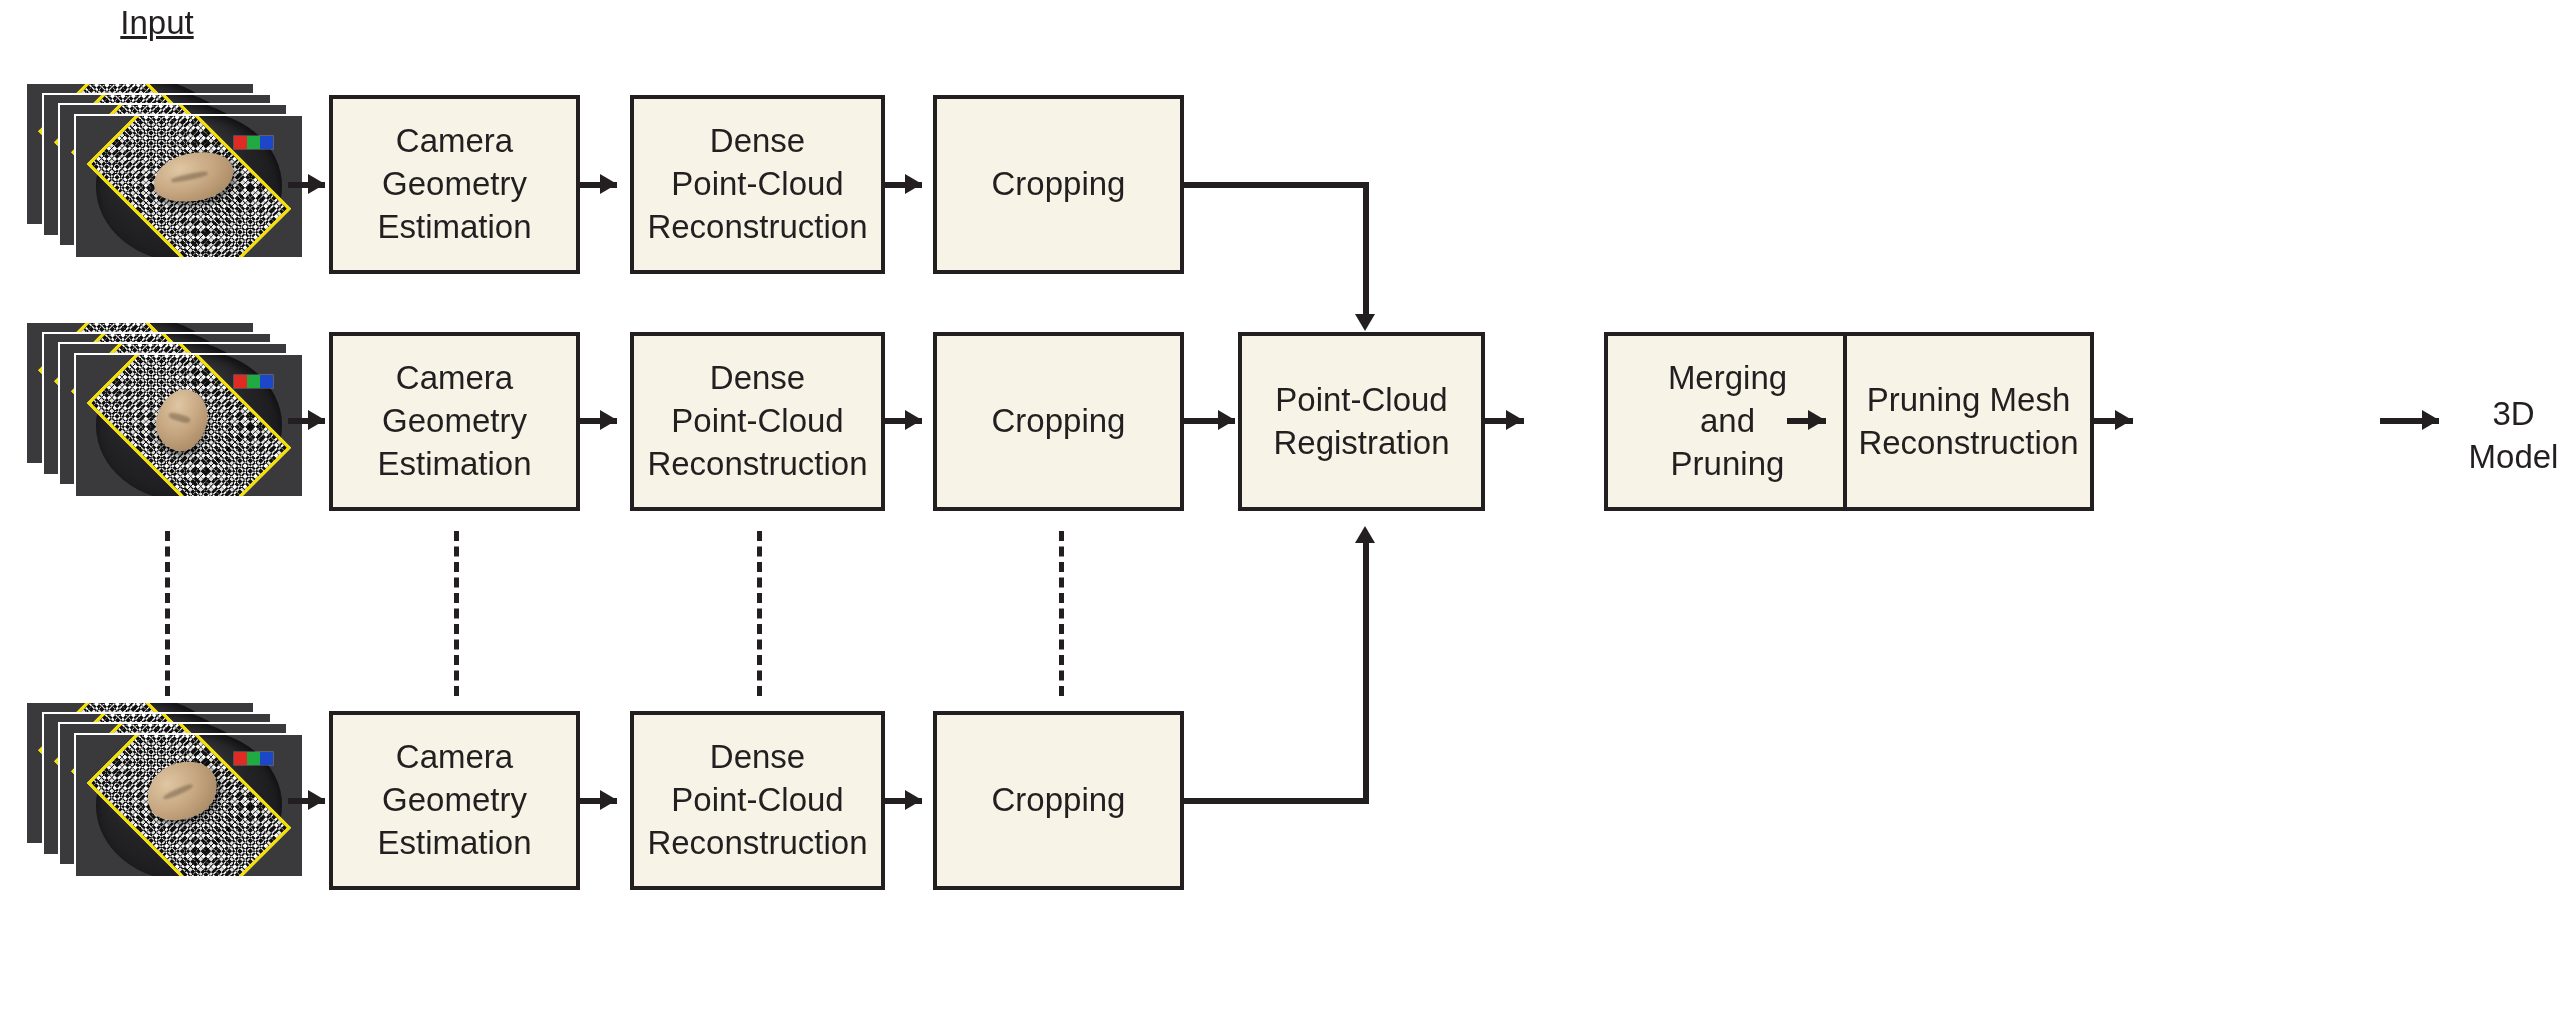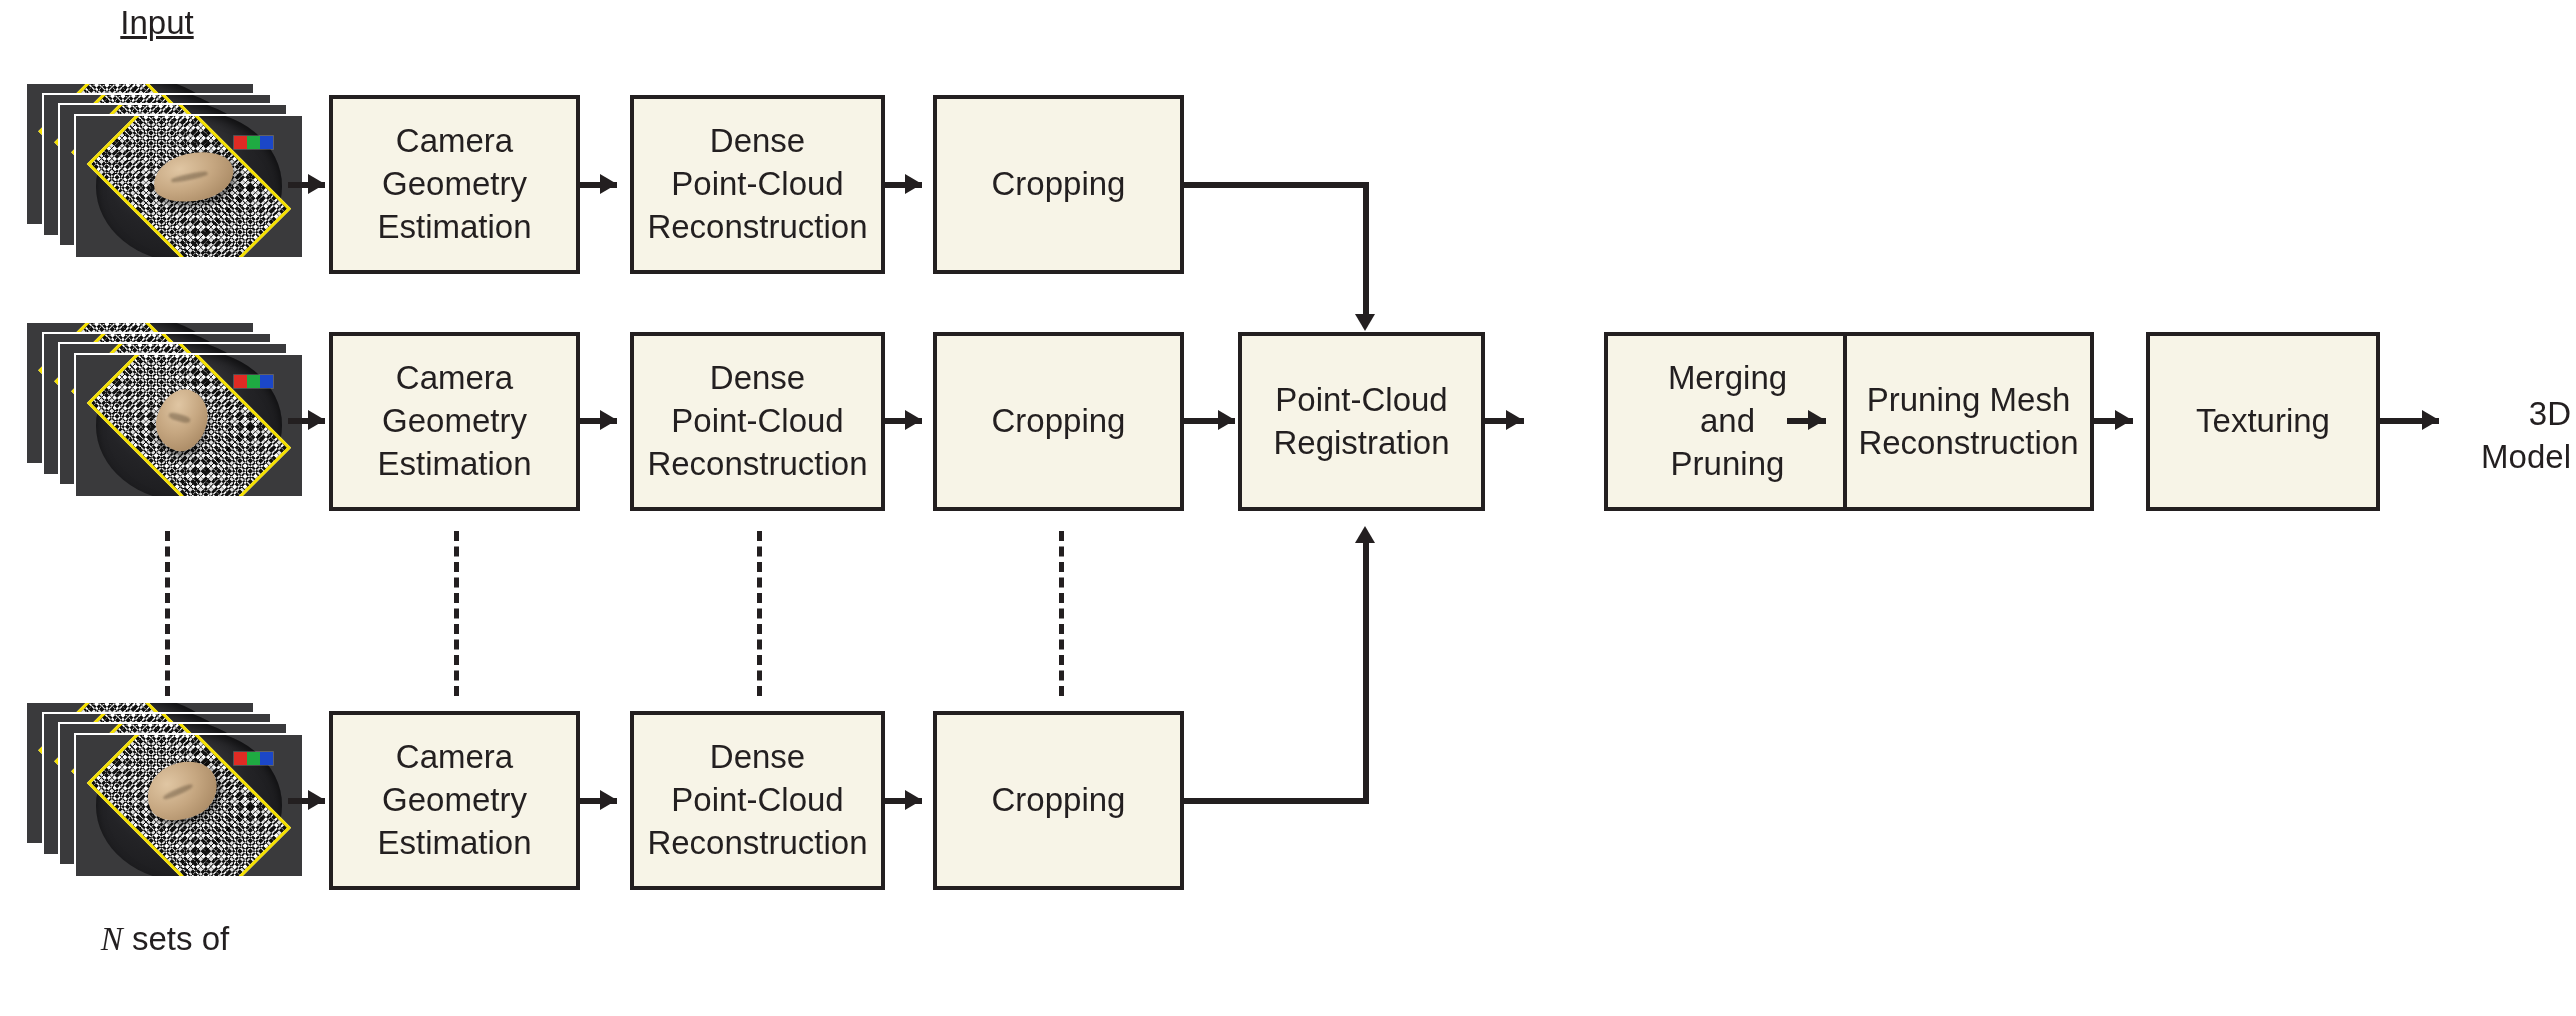--- a/index.html
+++ b/index.html
@@ -275,26 +275,25 @@
 
   <div class="hline" style="left:1787px;top:418px;width:39px;height:5.8px;"></div>
   <div class="arrowhead ah-right" style="left:1808px;top:410px;"></div>
 
   <div class="pbox" style="left:1843px;top:332px;width:251px;height:179px;">Pruning Mesh
 Reconstruction</div>
 
   <div class="hline" style="left:2094px;top:418px;width:39px;height:5.8px;"></div>
   <div class="arrowhead ah-right" style="left:2115px;top:410px;"></div>
 
-  <div class="pbox" style="left:2146px;top:332px;width:234px;height:179px;">Texturing</div>
 
   <div class="hline" style="left:2380px;top:418px;width:59px;height:5.8px;"></div>
   <div class="arrowhead ah-right" style="left:2422px;top:410px;"></div>
 
-  <div class="lbl" style="left:2456px;top:393px;width:115px;text-align:right;">3D
+  <div class="lbl" style="left:2456px;top:393px;width:115px;">3D
 Model</div>
 
   <div class="dashline" style="left:165px;top:531px;height:165px;"></div>
   <div class="dashline" style="left:454px;top:531px;height:165px;"></div>
   <div class="dashline" style="left:757px;top:531px;height:165px;"></div>
   <div class="dashline" style="left:1059px;top:531px;height:165px;"></div>
 
   <div class="stack" style="left:25px;top:701px;width:280px;height:177px;">
     <div class="photo" style="left:0px;  top:0px;  width:230px;height:144px;">
       <div class="turntable"></div>
@@ -344,18 +343,15 @@
 
   <div class="hline" style="left:885px;top:798px;width:37px;height:5.8px;"></div>
   <div class="arrowhead ah-right" style="left:905px;top:790px;"></div>
 
   <div class="pbox" style="left:933px;top:711px;width:251px;height:179px;">Cropping</div>
 
   <div class="hline" style="left:1180px;top:798px;width:189px;height:5.8px;"></div>
   <div class="vline" style="left:1363px;top:543px;width:5.8px;height:261px;"></div>
   <div class="arrowhead ah-up" style="left:1355px;top:526px;"></div>
 
-  <div class="caption-line" style="left:25px;top:917px;width:280px;">
-    <span class="mi">N</span><span> sets of</span>
-  </div>
 
 </div>
 
 
 </body></html>

